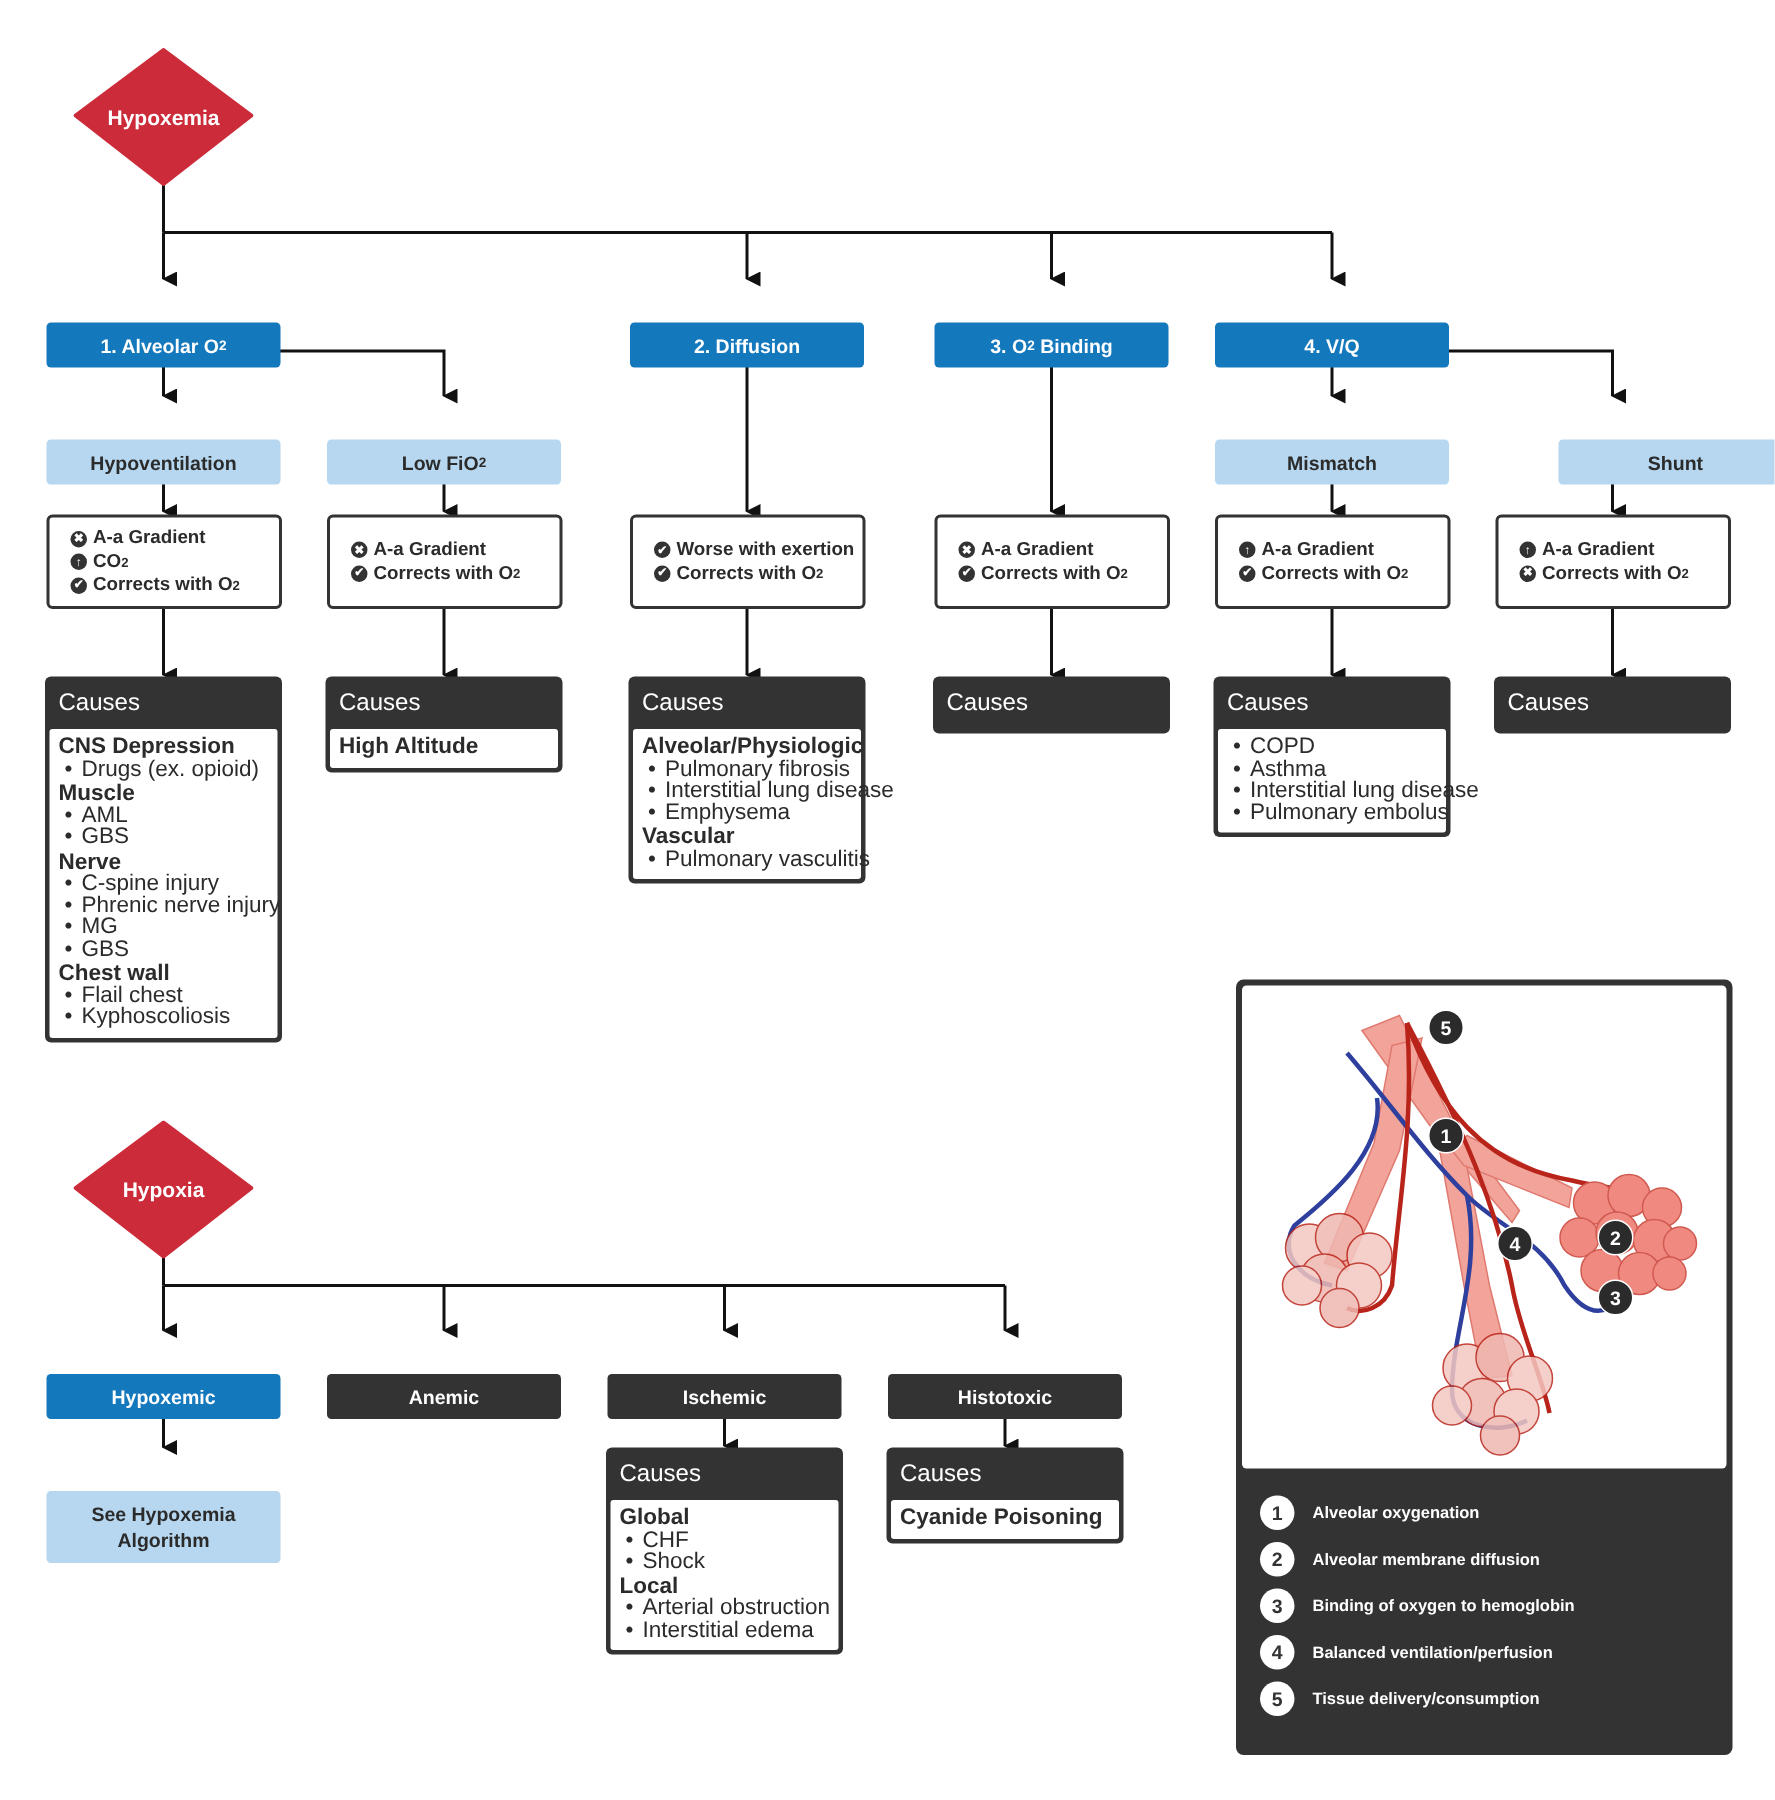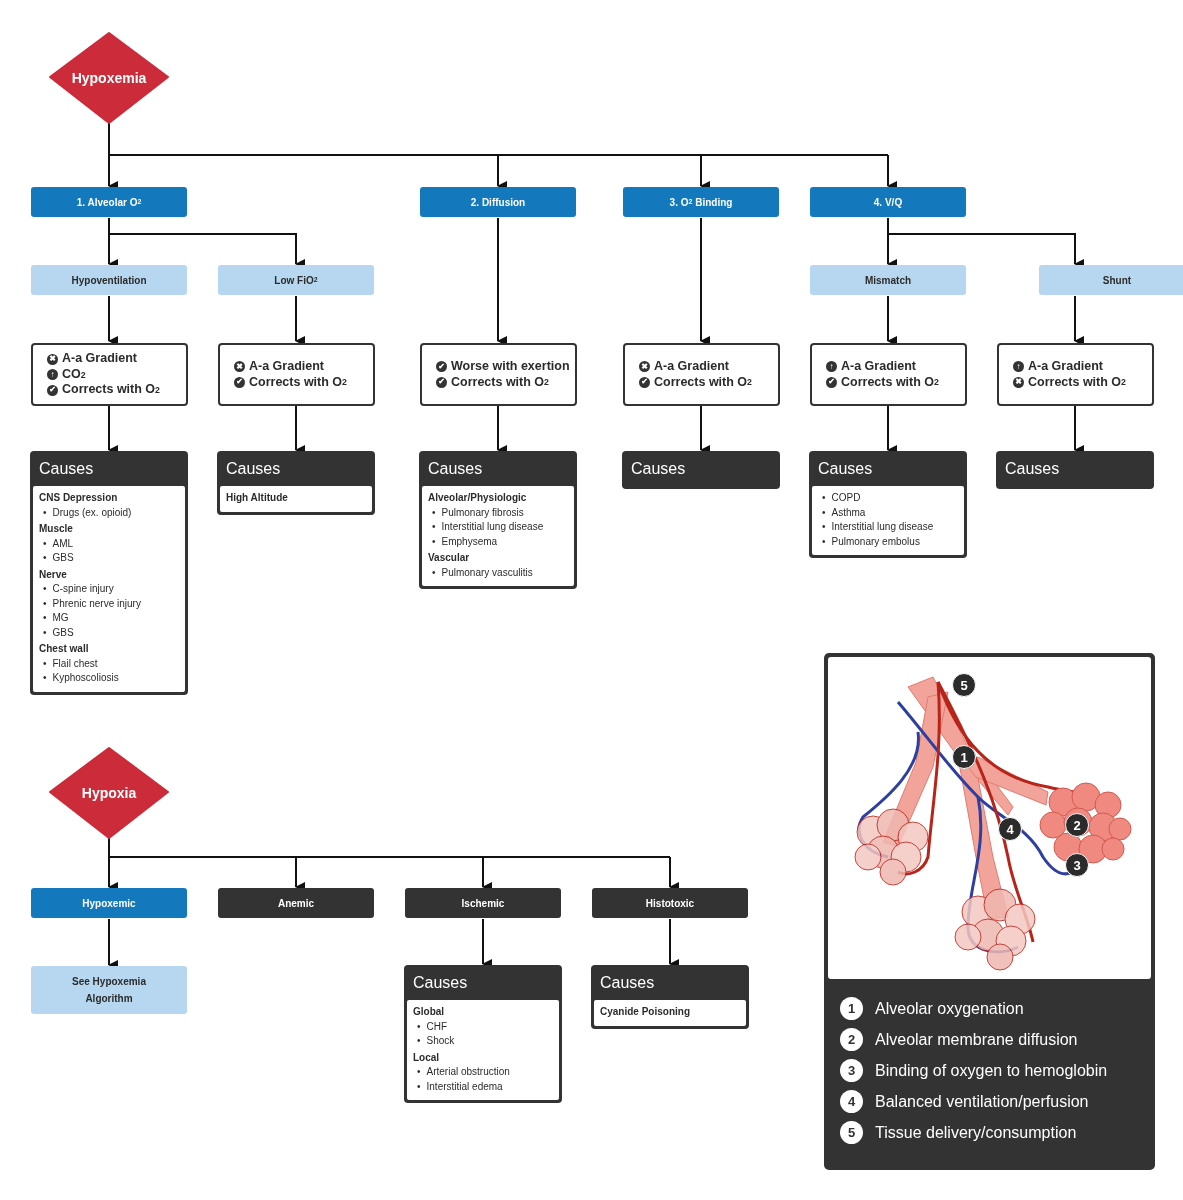--- a/index.html
+++ b/index.html
@@ -3,44 +3,44 @@
 <meta charset="utf-8">
 <style>
   * { box-sizing: border-box; margin: 0; padding: 0; }
   body { width: 1183px; height: 1200px; background: #ffffff; position: relative; font-family: "Liberation Sans", sans-serif; color: #2b2b2b; overflow: hidden; }
   svg.lines { position: absolute; left: 0; top: 0; width: 1183px; height: 1200px; pointer-events: none; }
 
   .diamond { position: absolute; width: 120px; height: 92px; }
   .diamond svg { position: absolute; left: 0; top: 0; }
   .diamond span { position: absolute; left: 0; top: 0; width: 100%; height: 100%; display: flex; align-items: center; justify-content: center; color: #fff; font-weight: bold; font-size: 14px; }
 
-  .box { position: absolute; width: 156px; height: 30px; border-radius: 3px; display: flex; align-items: center; justify-content: center; font-weight: bold; font-size: 10px; }
+  .box { position: absolute; width: 156px; height: 30px; border-radius: 3px; display: flex; align-items: center; justify-content: center; font-weight: bold; font-size: 13px; margin-top: 28px; }
   .blue { background: #1478bd; color: #ffffff; }
   .light { background: #b6d7ef; color: #2b2b2b; }
   .dark { background: #333333; color: #ffffff; }
   sub { font-size: 0.7em; vertical-align: -0.25em; line-height: 0; }
 
   .crit { position: absolute; width: 157px; height: 63px; border: 2px solid #333; border-radius: 4px; background: #fff; display: flex; flex-direction: column; justify-content: center; padding-left: 14px; font-weight: bold; font-size: 12.5px; line-height: 15.5px; }
   .crit .row { display: flex; align-items: center; white-space: nowrap; }
   .ic { display: inline-flex; width: 11px; height: 11px; border-radius: 50%; background: #333; color: #fff; font-size: 8px; align-items: center; justify-content: center; margin-right: 4px; font-weight: bold; line-height: 1; }
 
   .causes { position: absolute; width: 158px; background: #333; border-radius: 4px; padding: 0 3px 3px 3px; }
   .causes .hdr { color: #fff; font-size: 16px; height: 35px; display: flex; align-items: center; padding-left: 6px; }
-  .causes .body { background: #fff; border-radius: 2px; padding: 5px 6px 6px 6px; font-size: 10px; line-height: 14.5px; }
+  .causes .body { background: #fff; border-radius: 2px; padding: 5px 6px 6px 6px; font-size: 15px; line-height: 14.5px; }
   .causes .grp { font-weight: bold; margin-top: 2px; }
   .causes .grp:first-child { margin-top: 0; }
   .causes .li { padding-left: 4px; white-space: nowrap; }
   .causes .li::before { content: "\2022"; margin-right: 6px; }
 
   .panel { position: absolute; left: 824px; top: 653px; width: 331px; height: 517px; background: #333; border-radius: 5px; }
   .panel .illus { position: absolute; left: 4px; top: 4px; width: 323px; height: 322px; background: #fff; border-radius: 3px; overflow: hidden; }
   .legend { position: absolute; left: 16px; top: 340px; }
   .legend .item { display: flex; align-items: center; height: 31px; }
   .legend .num { width: 23px; height: 23px; border-radius: 50%; background: #fff; color: #333; font-weight: bold; font-size: 13px; display: flex; align-items: center; justify-content: center; margin-right: 12px; }
-  .legend .txt { color: #fff; font-weight: normal; font-size: 16px; }
+  .legend .txt { color: #fff; font-weight: bold; font-size: 11px; }
   .badge { position: absolute; width: 24px; height: 24px; border-radius: 50%; background: #2b2b2b; color: #fff; font-weight: bold; font-size: 13px; display: flex; align-items: center; justify-content: center; border: 1.5px solid #fff; }
 </style>
 </head>
 <body>
 
 <svg class="lines" viewBox="0 0 1183 1200">
   <defs>
     <marker id="ah" markerWidth="10" markerHeight="10" refX="5" refY="9" orient="auto" markerUnits="userSpaceOnUse">
       <path d="M0,0 L10,0 L5,10 z" fill="#111"></path>
     </marker>

